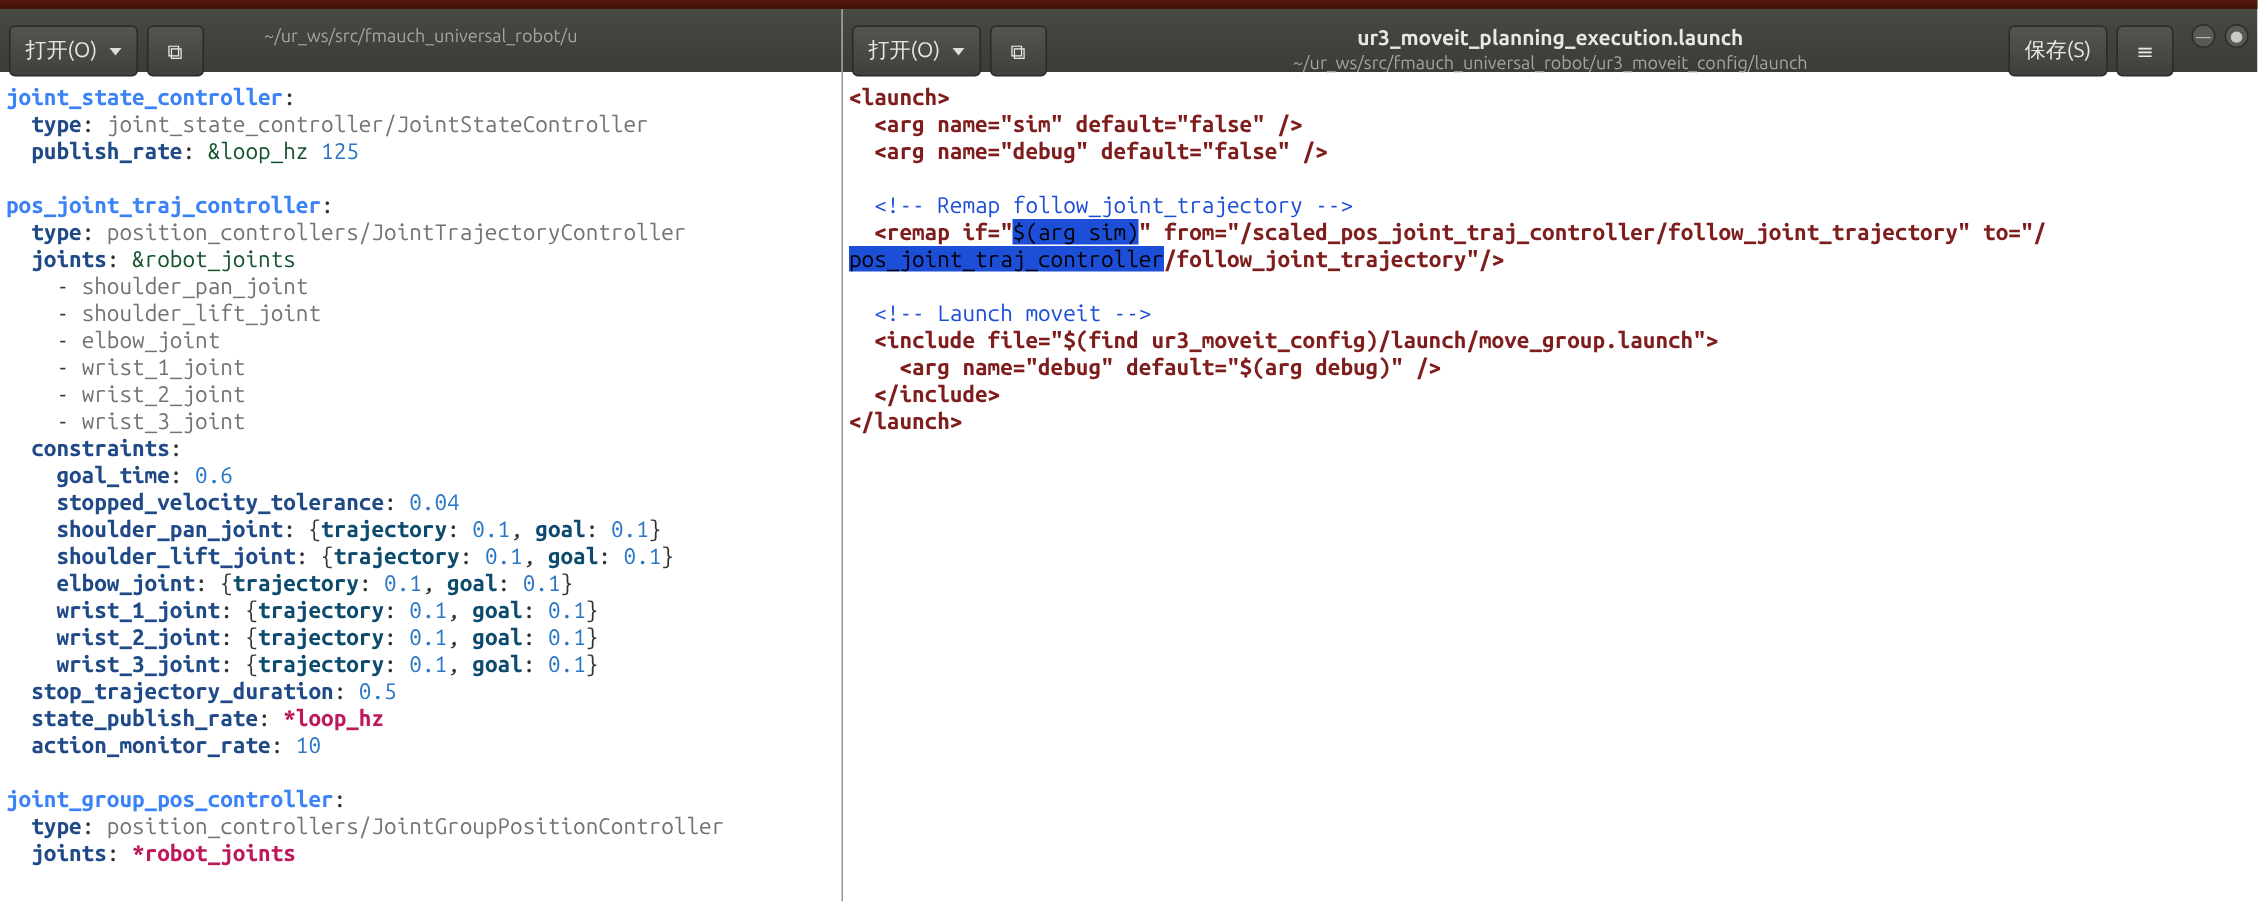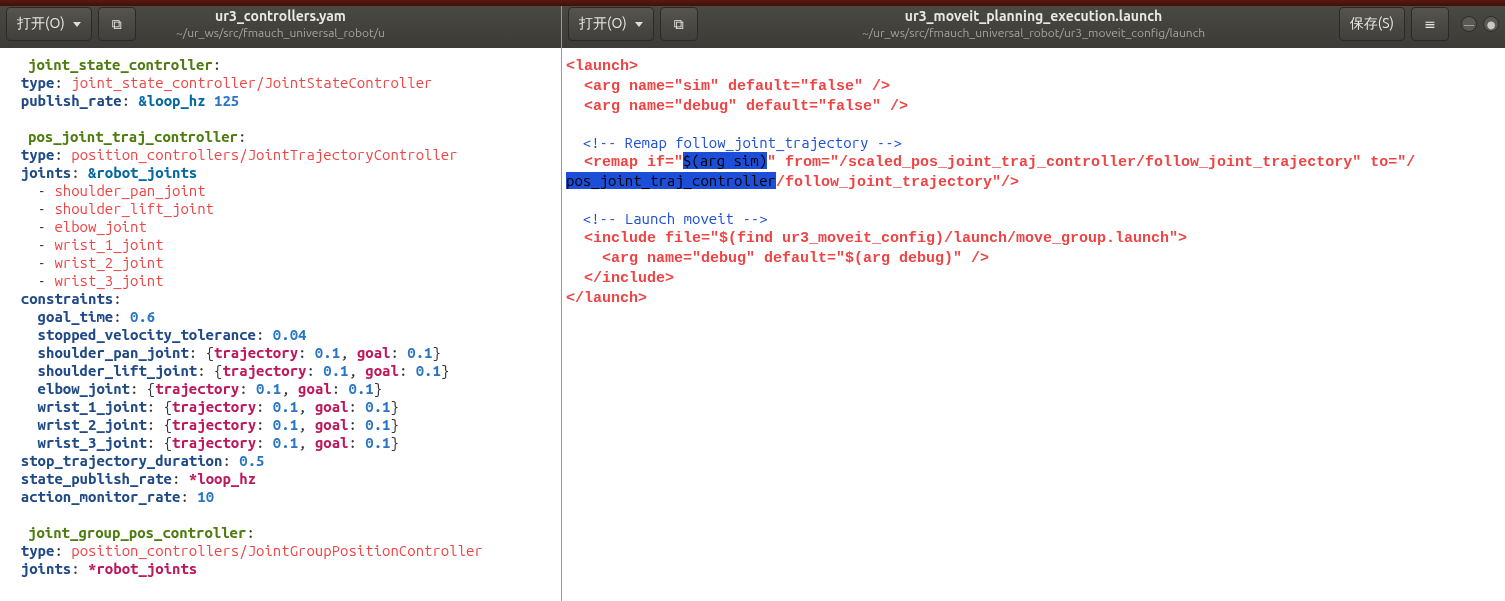--- a/index.html
+++ b/index.html
@@ -17,22 +17,21 @@
     flex-direction: column;
     background: #fff;
   }
   .window.left { width: 562px; border-right: 1px solid #999; }
   .window.right { flex: 1; }
   .titlebar {
     height: 48px;
     background: linear-gradient(to bottom, #4b4b46 0%, #3c3b37 100%);
     color: #d9d9d6;
     display: flex;
-    align-items: center;
-    padding: 0 6px;
+    padding: 17px 6px;
     position: relative;
   }
   .titlebar .btn {
     height: 34px;
     padding: 0 10px;
     background: linear-gradient(to bottom,#55544f,#403f3b);
     border: 1px solid #2b2a27;
     border-radius: 4px;
     color: #e8e8e5;
     display: flex;
@@ -75,51 +74,50 @@
     white-space: pre;
     overflow: hidden;
     color:#333;
   }
   .ubuntu-bar {
     position:absolute; top:0; left:0; right:0; height:6px;
     background:linear-gradient(to bottom,#58190f,#401108);
     z-index:5;
   }
   
-  .k-top { color:#4d7c0f; font-weight:bold;margin-left:24px; }
+  .k-top { color:#3b82f6; font-weight:bold; }
   .k-sub { color:#204a87; font-weight:bold; }
   .colon { color:#333; }
-  .v-str { color:#ef4444; }
-  .v-num { color:#2a76c6; font-weight:bold;}
-  .v-anchor { color:#0369a1; font-weight:bold;}
+  .v-str { color:#737373; }
+  .v-num { color:#2a76c6; font-weight:normal;}
+  .v-anchor { color:#14532d; font-weight:normal;}
   .v-alias { color:#be185d; font-weight:bold;}
   .dash { color:#333; }
   .brace { color:#333; }
-  .k-inner { color:#be185d; font-weight:bold;}
+  .k-inner { color:#0c4a6e; font-weight:bold;}
   
-  .x-tag { color:#ef4444; font-weight:bold;font-family:Liberation Mono, monospace;}
+  .x-tag { color:#7f1d1d; font-weight:bold;}
   .x-cmt { color:#1d4ed8; }
   .highlight { background:#1d4ed8; color:#000; }
 </style>
 </head>
 <body>
 
 <div class="ubuntu-bar"></div>
 
 <div class="window left">
   <div class="titlebar">
     <div class="btn">
       <span>打开(O)</span>
       <span class="caret-down"></span>
     </div>
     <div class="btn icon-only">
       <span>⧉</span>
     </div>
     <div class="title-block">
-      <div class="title-main">ur3_controllers.yam</div>
       <div class="title-sub">~/ur_ws/src/fmauch_universal_robot/u</div>
     </div>
     <div class="spacer"></div>
   </div>
   <div class="editor" id="editor-left"><span class="k-top">joint_state_controller</span><span class="colon">:</span>
   <span class="k-sub">type</span><span class="colon">: </span><span class="v-str">joint_state_controller/JointStateController</span>
   <span class="k-sub">publish_rate</span><span class="colon">: </span><span class="v-anchor">&amp;loop_hz</span> <span class="v-num">125</span>
 
 <span class="k-top">pos_joint_traj_controller</span><span class="colon">:</span>
   <span class="k-sub">type</span><span class="colon">: </span><span class="v-str">position_controllers/JointTrajectoryController</span>

